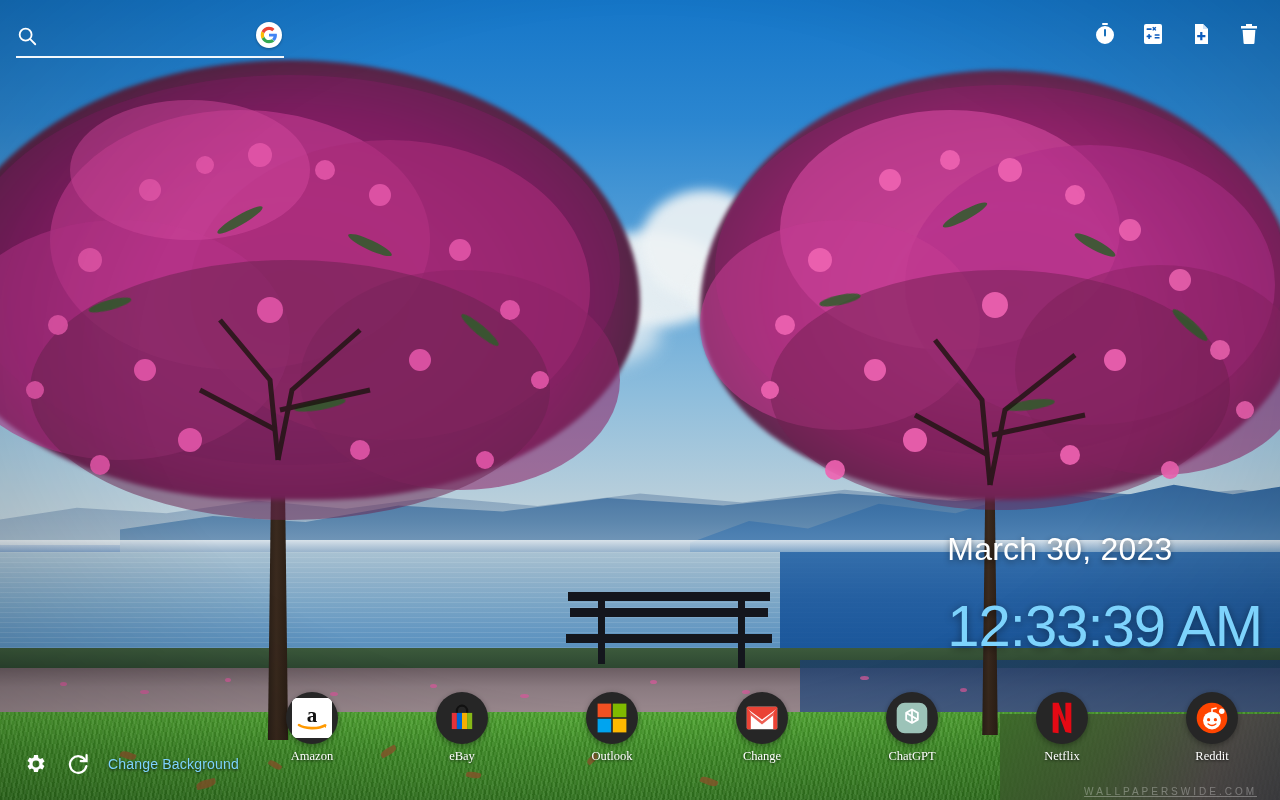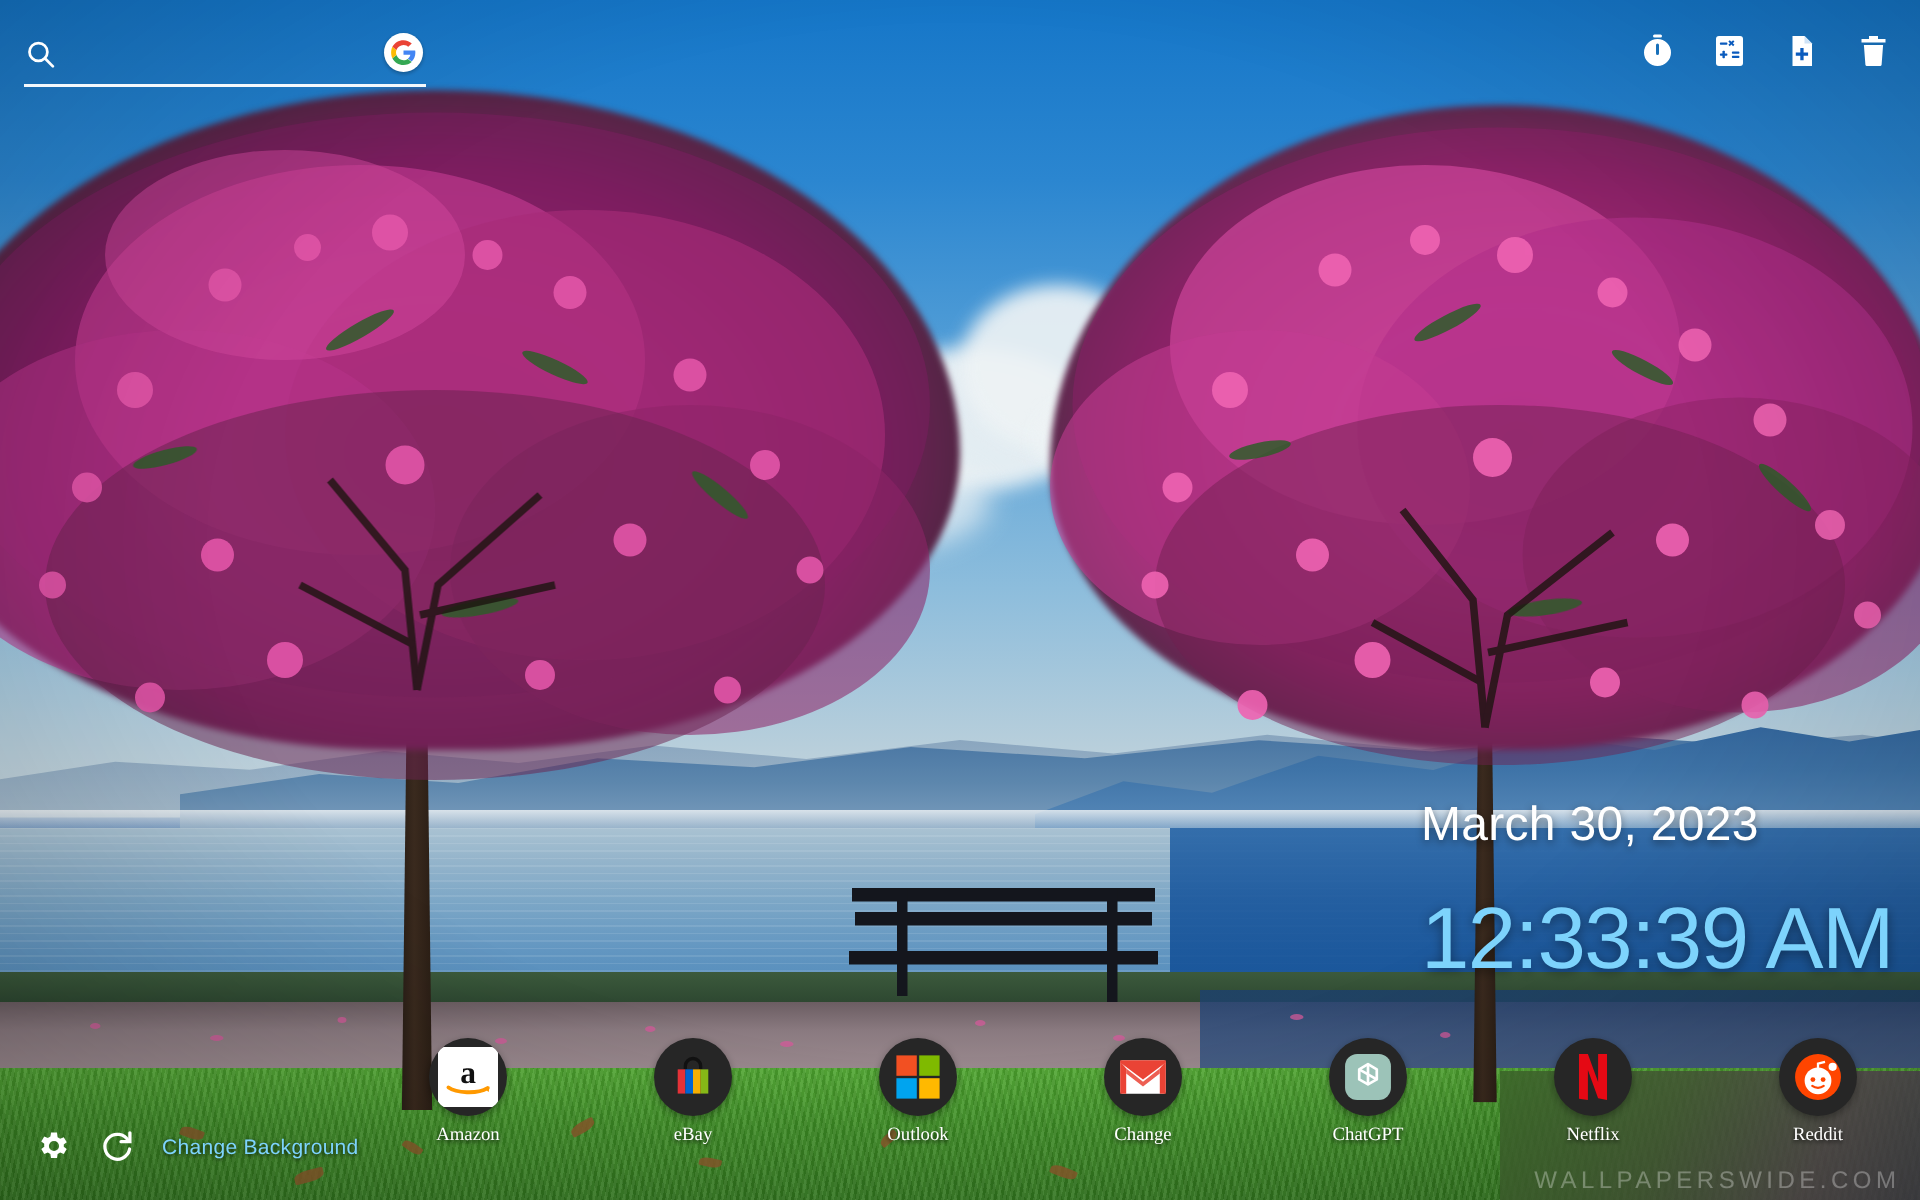--- a/index.html
+++ b/index.html
@@ -214,23 +214,24 @@
     display:flex; align-items:center; gap:18px;
   }
   .bl-icon { width:24px; height:24px; cursor:pointer; }
   .bl-text {
     color:#7dd3fc; font-size:14px; letter-spacing:.2px;
     text-shadow:0 1px 3px rgba(0,0,0,.85); cursor:pointer;
   }
 
   
   .watermark {
-    position:absolute; right:13px; bottom:3px;
-    color:rgba(255,255,255,.30); font-size:16px; letter-spacing:3px;
+    position:absolute; right:23px; bottom:3px;
+    color:rgba(255,255,255,.30); font-size:10px; letter-spacing:3px;
     font-family:"Liberation Sans", sans-serif;
+    text-decoration:underline;
   }
 </style>
 </head>
 <body>
 
 <div id="wallpaper">
   <div class="sky"></div>
 
   <div class="cloud cl1"></div>
   <div class="cloud cl2"></div>

